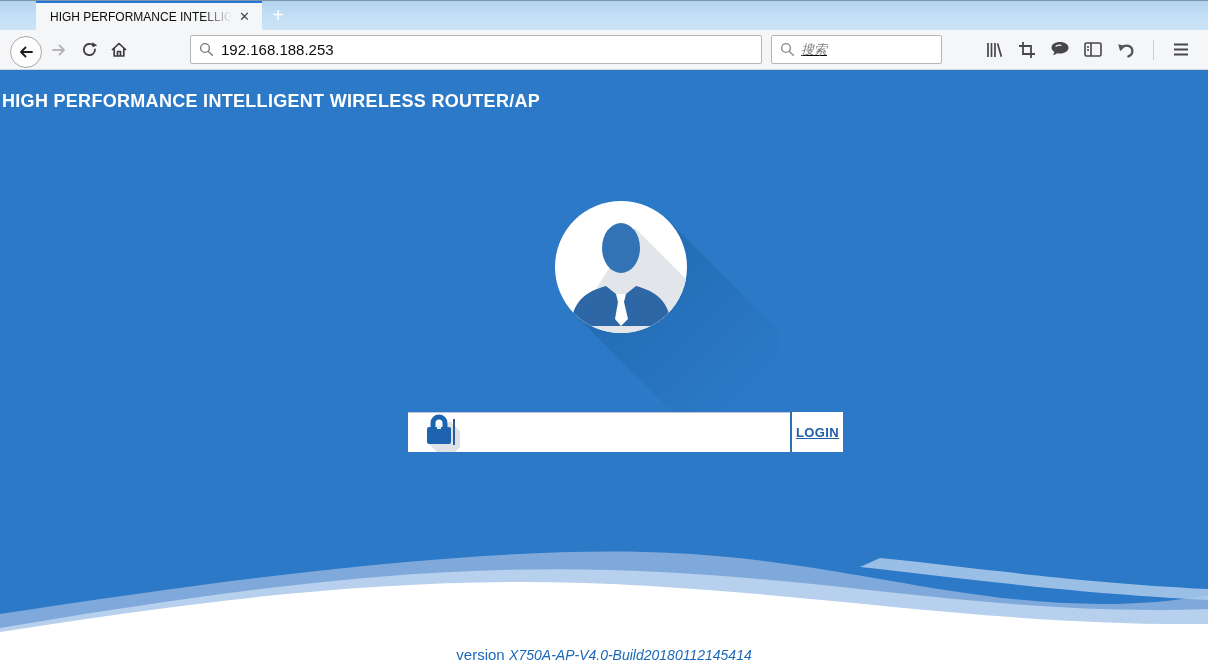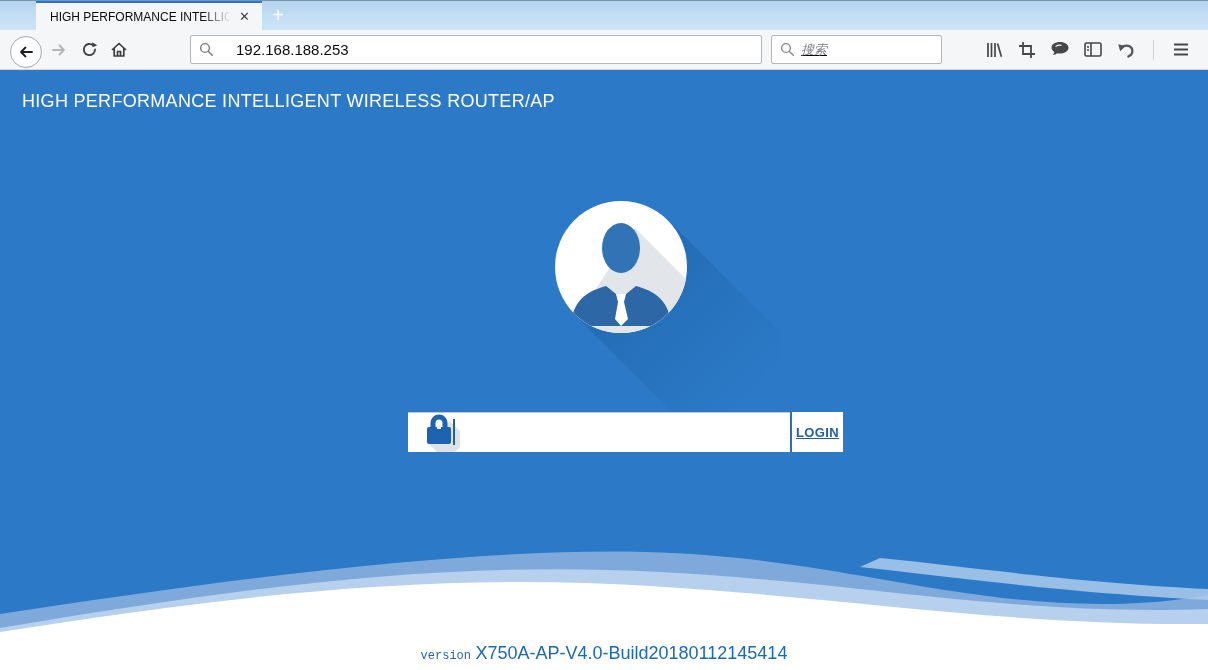--- a/index.html
+++ b/index.html
@@ -39,21 +39,21 @@
   }
   .nav-btn { display:flex; align-items:center; justify-content:center; cursor:pointer; }
   .back-circle {
     width:32px; height:32px; border-radius:50%;
     border:1px solid #a9a9ad; background:#fdfdfe; margin:4px 2px 0 2px;
   }
   .fwd, .reload, .home { width:30px; height:30px; }
   .urlbar {
     margin-left:56px; width:572px; height:29px; background:#fff;
     border:1px solid #b6b6b8; border-radius:2px;
-    display:flex; align-items:center; padding:2px 8px; gap:22px;
+    display:flex; align-items:center; padding:2px 8px; gap:7px;
   }
   .urlbar input {
     flex:1; border:none; outline:none; font-family:"Liberation Sans",sans-serif;
     font-size:15px; color:#0c0c0d; background:transparent;
   }
   .searchbar {
     margin-left:9px; width:171px; height:29px; background:#fff;
     border:1px solid #b6b6b8; border-radius:2px;
     display:flex; align-items:center; padding:0 8px; gap:6px;text-decoration:underline;
   }
@@ -65,22 +65,22 @@
   .tool-icons { display:flex; align-items:center; margin-left:40px; gap:9px; }
   .tool-icon { width:24px; height:24px; display:flex; align-items:center; justify-content:center; cursor:pointer; }
   .vsep { width:1px; height:20px; background:#cfcfd1; margin:0 6px; }
 
   
   .content {
     position:relative; width:1208px; height:600px;
     background:#2b79c7; overflow:hidden;
   }
   .page-heading {
-    position:absolute; top:21px; left:22px;
-    font-size:18px; font-weight:400; letter-spacing:.3px; color:#ffffff;
+    position:absolute; top:21px; left:2px;
+    font-size:18px; font-weight:700; letter-spacing:.3px; color:#ffffff;
   }
   .avatar-svg { position:absolute; left:540px; top:125px; }
 
   .loginbar {
     position:absolute; left:408px; top:342px; width:435px; height:40px;
     background:#ffffff; box-shadow:inset 0 1px 0 rgba(12,54,104,.28);
   }
   .lockwrap { position:absolute; left:6px; top:0; width:46px; height:40px; }
   .caret {
     position:absolute; left:45px; top:7px; width:2px; height:26px; background:#2a5d98;
@@ -97,22 +97,22 @@
     font-size:13px; font-weight:bold; letter-spacing:.4px; color:#1e5fa9; cursor:pointer;
     background:#fff;
     text-decoration:underline;
   }
 
   .wave { position:absolute; left:0; bottom:0; width:1208px; height:160px; display:block; }
   .version-line {
     position:absolute; left:0; bottom:6px; width:100%;
     text-align:center; color:#1b67b8;
   }
-  .version-word { font-size:12px;font-family:Liberation Mono, monospace; }
-  .version-value { font-size:18px; }
+  .version-word { font-size:15px; }
+  .version-value { font-size:14px;font-style:italic; }
 
   svg { display:block; }
 </style>
 </head>
 <body>
 
 <div class="window">
 
   <div class="tabbar">
     <div class="tab">

